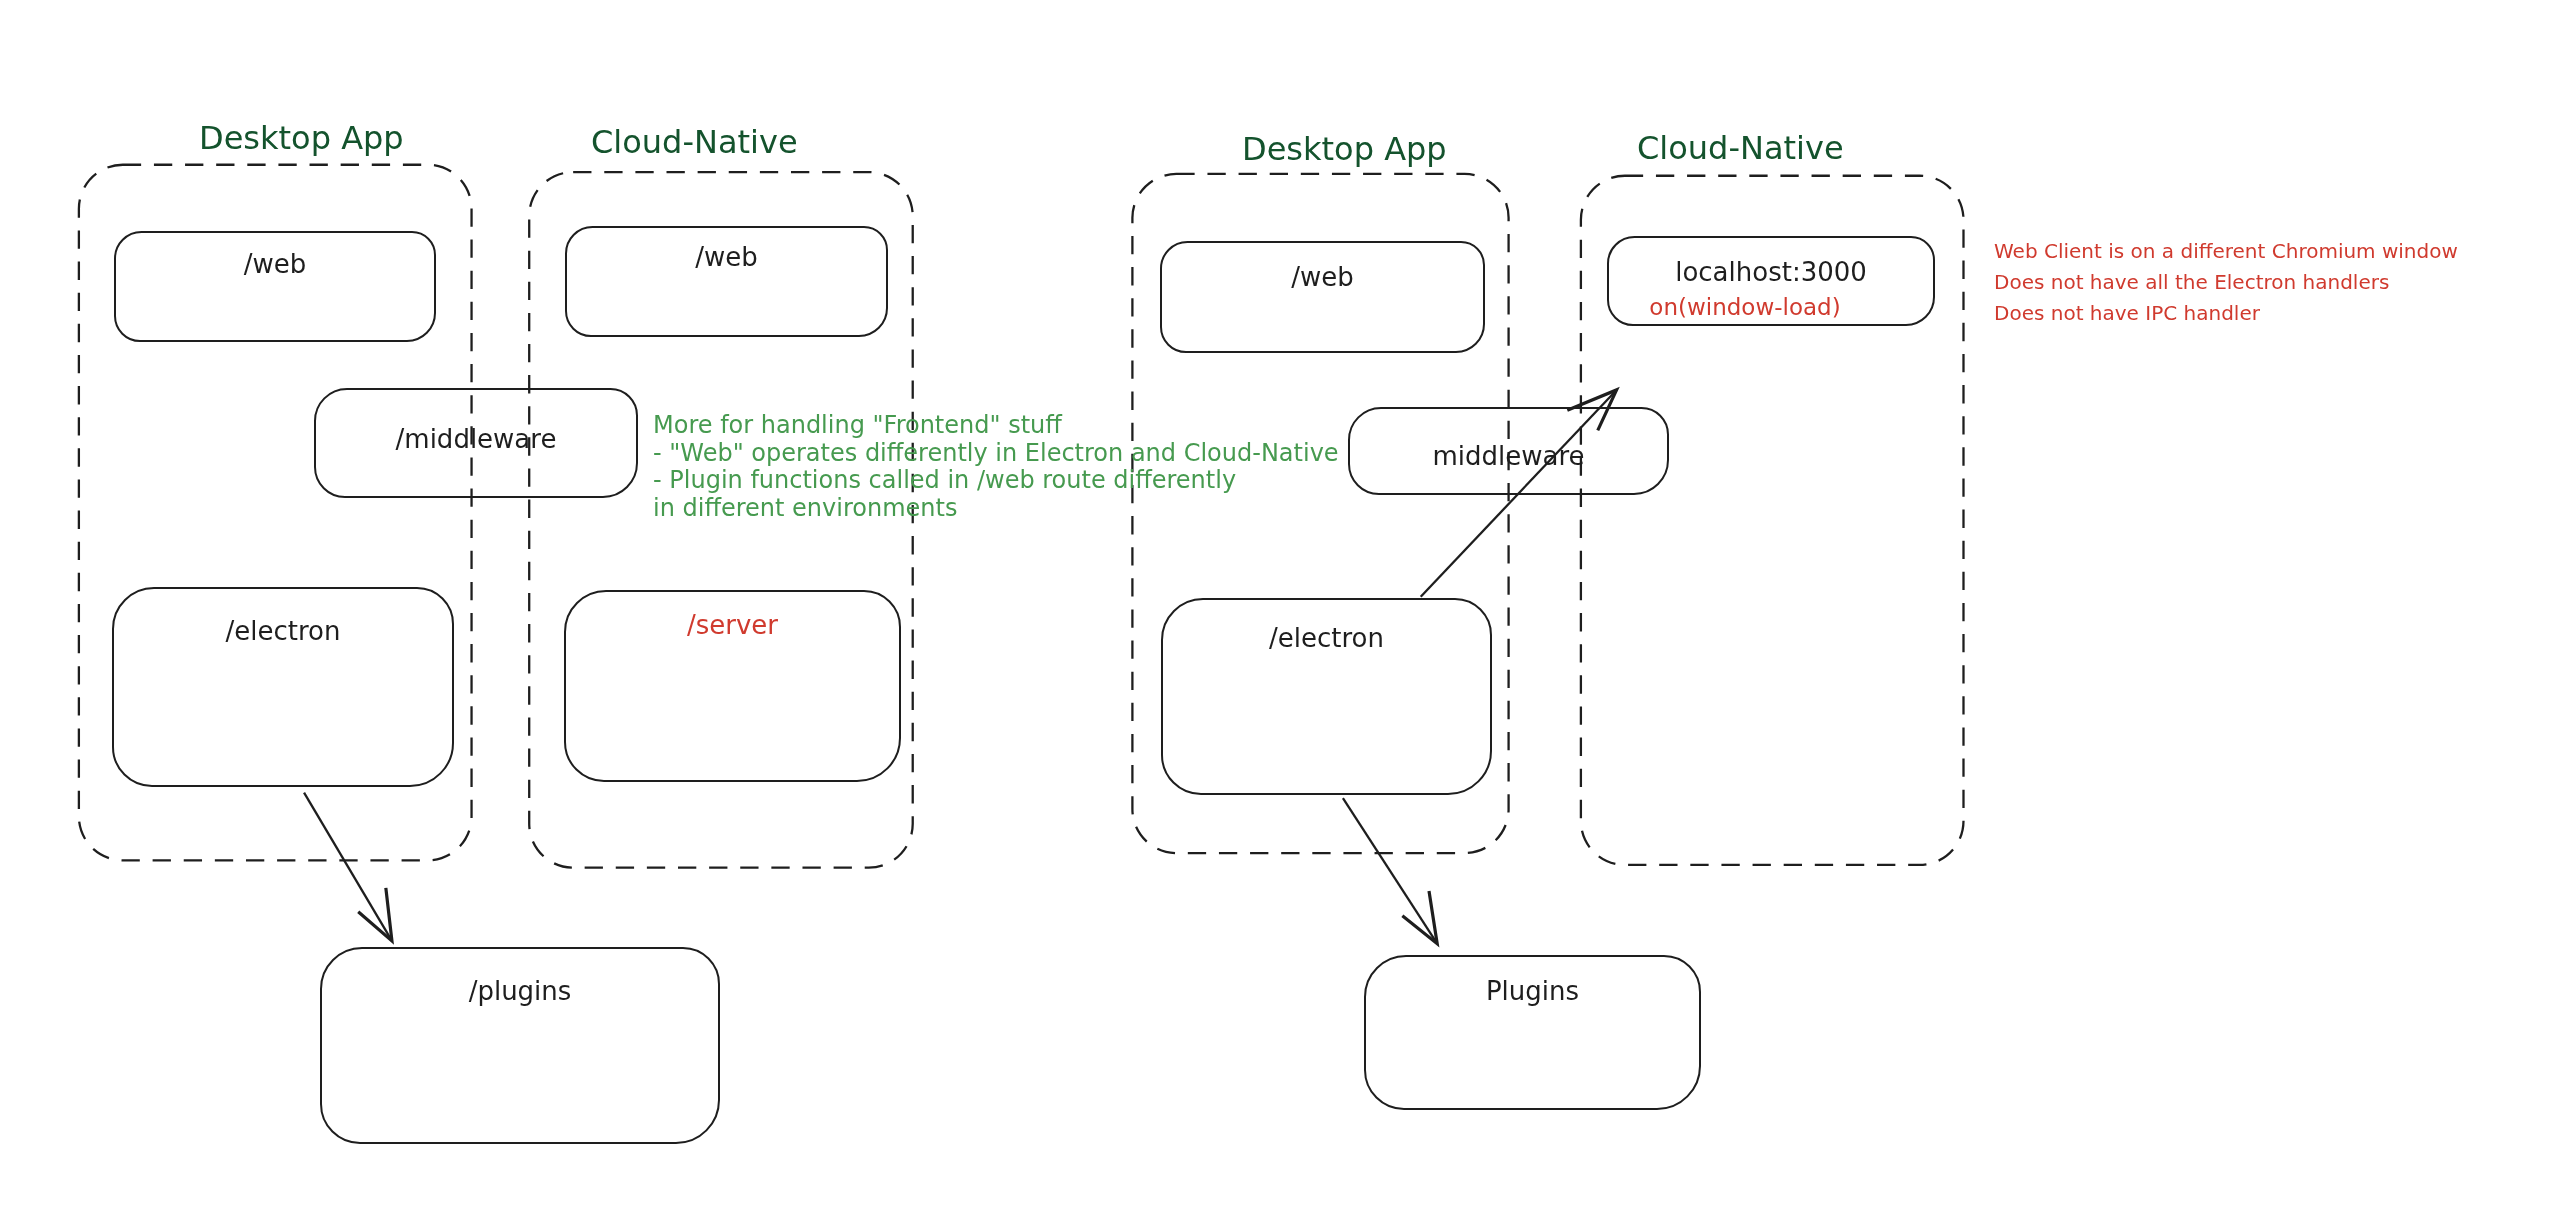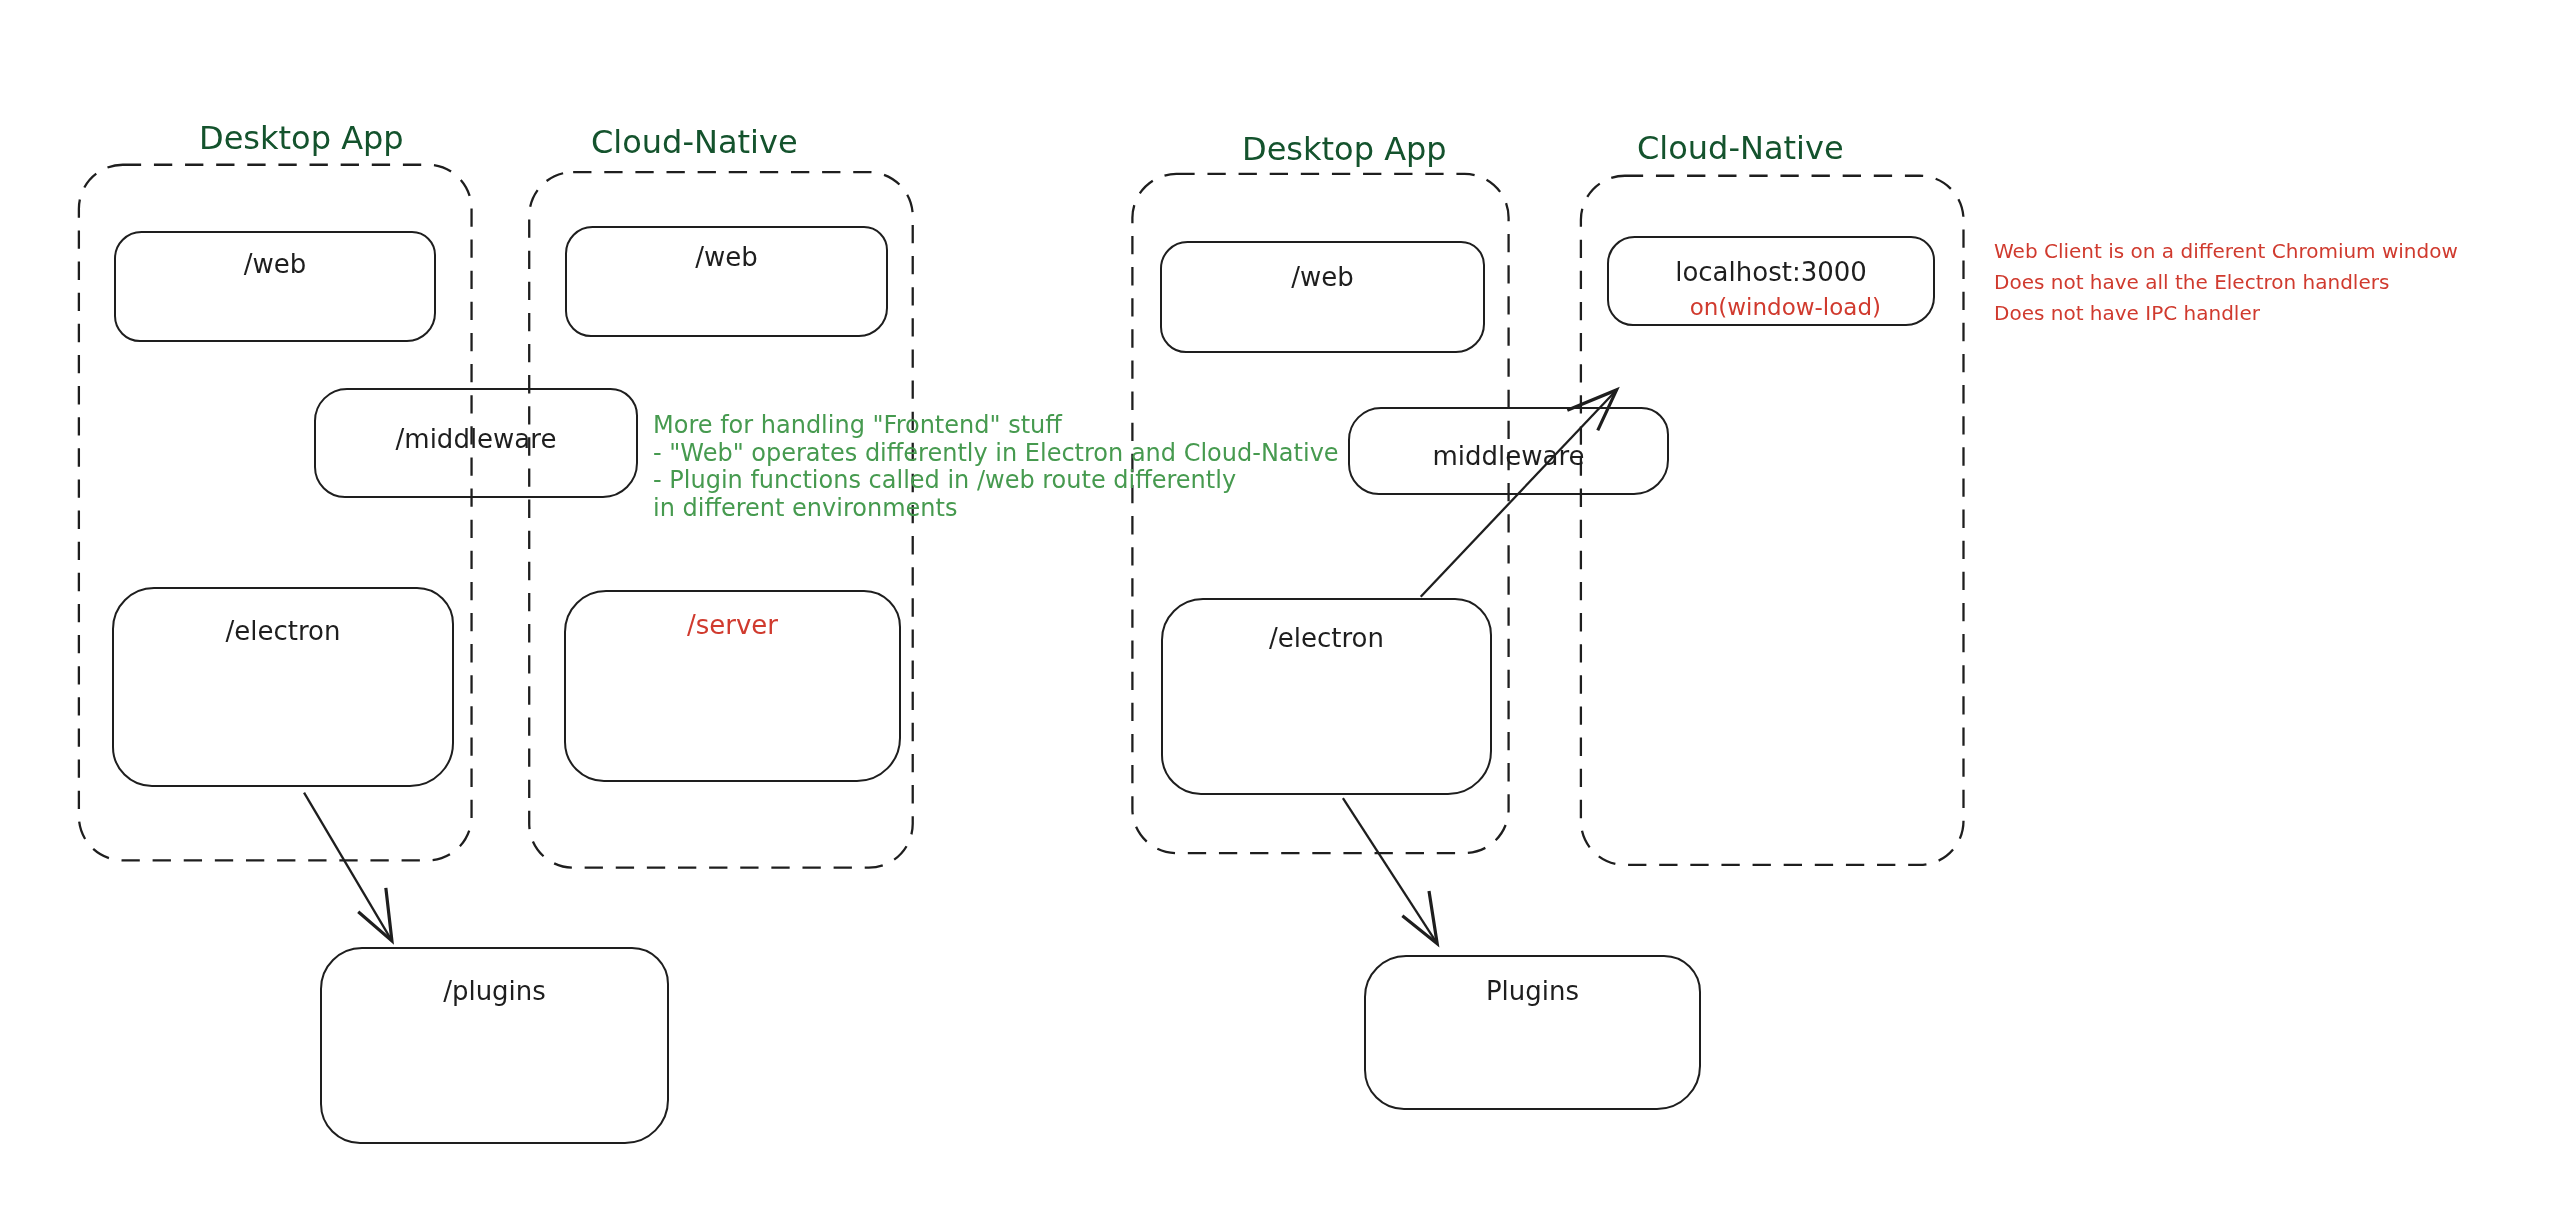--- a/index.html
+++ b/index.html
@@ -81,42 +81,42 @@
   </div>
 
   <div class="node r-lg" style="left:112px;top:587px;width:342px;height:200px;padding-top:27.5px;">
     <div class="lbl">/electron</div>
   </div>
 
   <div class="node r-lg" style="left:564px;top:590px;width:337px;height:192px;padding-top:19px;">
     <div class="lbl red-text">/server</div>
   </div>
 
-  <div class="node r-lg" style="left:320px;top:947px;width:349px;height:197px;padding-top:27.5px;">
+  <div class="node r-lg" style="left:320px;top:947px;width:400px;height:197px;padding-top:27.5px;">
     <div class="lbl">/plugins</div>
   </div>
 
   <div class="note green-note" style="left:653px;top:412px;">
     <div>More for handling "Frontend" stuff</div>
     <div>- "Web" operates differently in Electron and Cloud-Native</div>
     <div>- Plugin functions called in /web route differently</div>
     <div>in different environments</div>
   </div>
 
   <div class="container-label" style="left:1242px;top:135px;">Desktop App</div>
 
   <div class="container-label" style="left:1637px;top:134px;">Cloud-Native</div>
 
   <div class="node r-sm" style="left:1160px;top:241px;width:325px;height:112px;padding-top:20px;">
     <div class="lbl">/web</div>
   </div>
 
   <div class="node r-sm" style="left:1607px;top:236px;width:328px;height:90px;padding-top:20px;">
     <div class="lbl">localhost:3000</div>
-    <div class="lbl red-text" style="font-size:23px;margin-top:5.5px;text-align:right;padding-right:52px;">on(window-load)</div>
+    <div class="lbl red-text" style="font-size:23px;margin-top:5.5px;text-align:center;padding-right:52px;">on(window-load)</div>
   </div>
 
   <div class="node r-md" style="left:1348px;top:407px;width:321px;height:88px;padding-top:33px;">
     <div class="lbl">middleware</div>
   </div>
 
   <div class="node r-lg" style="left:1161px;top:598px;width:331px;height:197px;padding-top:24px;">
     <div class="lbl">/electron</div>
   </div>
 

